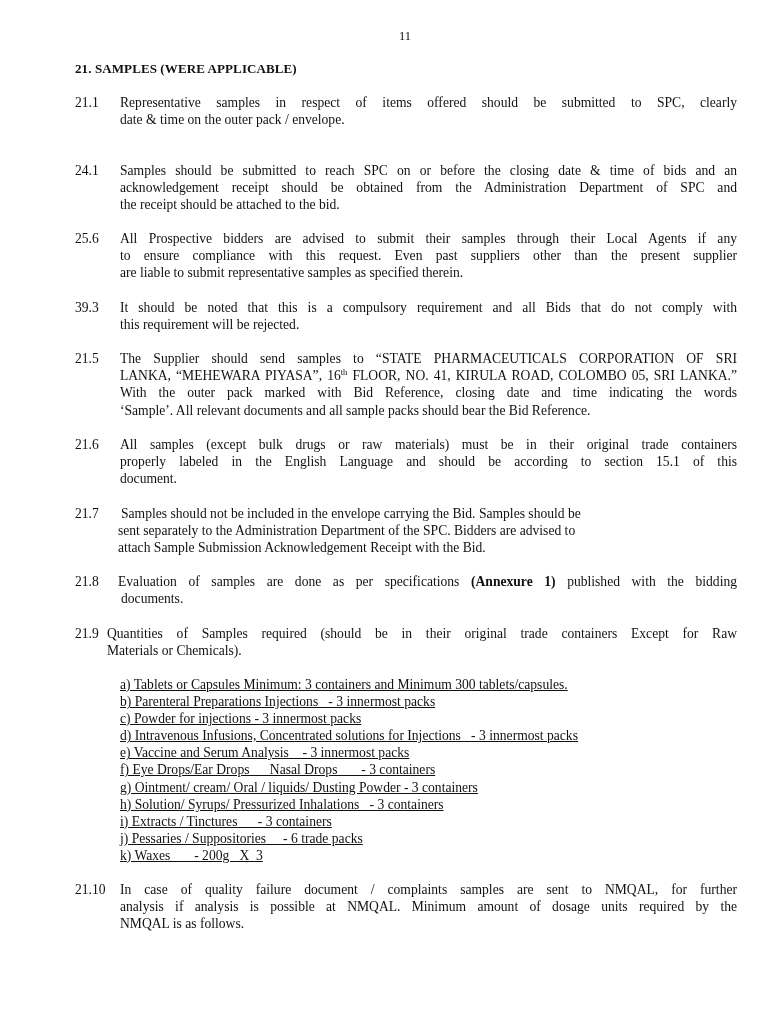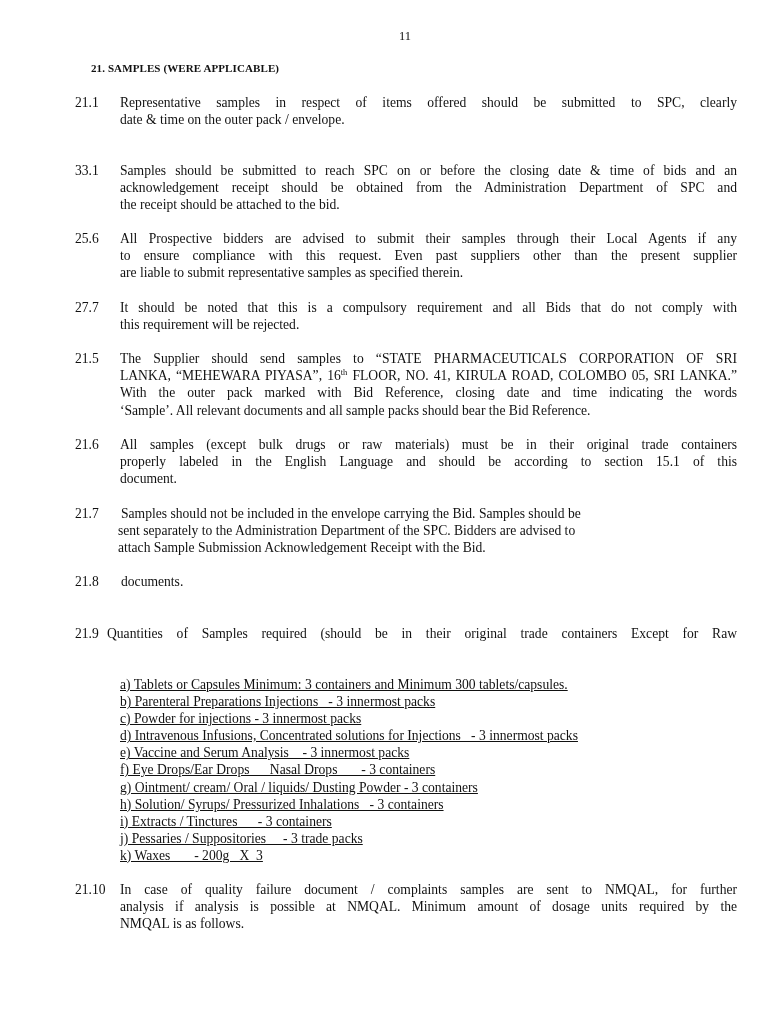--- a/index.html
+++ b/index.html
@@ -6,22 +6,22 @@
   body {
     width: 768px; height: 1024px; position: relative; overflow: hidden;
     font-family: "Liberation Serif", "DejaVu Serif", serif;
     color: #111111; font-size: 13.6px; line-height: 17.2px;
   }
   .page-number {
     position: absolute; top: 28px; left: 0; width: 810px;
     text-align: center; font-size: 12.5px;
   }
   .heading {
-    position: absolute; top: 60px; left: 91px;
-    font-weight: bold; font-size: 11px; letter-spacing: 0.1px;
+    position: absolute; top: 60px; left: 75px;
+    font-weight: bold; font-size: 13px; letter-spacing: 0.1px;
   }
   .clause {
     position: absolute; left: 75px; width: 662px;
   }
   .clause .num {
     position: absolute; left: 0; top: 0; width: 45px;
   }
   .clause .body {
     margin-left: 45px; text-align: justify;
   }
@@ -49,39 +49,39 @@
 
   <div class="clause" style="top:94px;">
     <span class="num">21.1</span>
     <div class="body">
       <span class="line">Representative samples in respect of items offered should be submitted to SPC, clearly</span>
       <span class="line last">date &amp; time on the outer pack / envelope.</span>
     </div>
   </div>
 
   <div class="clause" style="top:162px;">
-    <span class="num">33.1</span>
+    <span class="num">24.1</span>
     <div class="body">
       <span class="line">Samples should be submitted to reach SPC on or before the closing date &amp; time of bids and an</span>
       <span class="line">acknowledgement receipt should be obtained from the Administration Department of SPC and</span>
       <span class="line last">the receipt should be attached to the bid.</span>
     </div>
   </div>
 
   <div class="clause" style="top:230px;">
     <span class="num">25.6</span>
     <div class="body">
       <span class="line">All Prospective bidders are advised to submit their samples through their Local Agents if any</span>
       <span class="line">to ensure compliance with this request. Even past suppliers other than the present supplier</span>
       <span class="line last">are liable to submit representative samples as specified therein.</span>
     </div>
   </div>
 
   <div class="clause" style="top:299px;">
-    <span class="num">27.7</span>
+    <span class="num">39.3</span>
     <div class="body">
       <span class="line">It should be noted that this is a compulsory requirement and all Bids that do not comply with</span>
       <span class="line last">this requirement will be rejected.</span>
     </div>
   </div>
 
   <div class="clause" style="top:350px;">
     <span class="num">21.5</span>
     <div class="body">
       <span class="line">The Supplier should send samples to “STATE PHARMACEUTICALS CORPORATION OF SRI</span>
@@ -105,42 +105,44 @@
     <div class="body left" style="width:560px;">
       <span class="line last" style="padding-left:3px;">Samples should not be included in the envelope carrying the Bid. Samples should be</span>
       <span class="line last">sent separately to the Administration Department of the SPC. Bidders are advised to</span>
       <span class="line last">attach Sample Submission Acknowledgement Receipt with the Bid.</span>
     </div>
   </div>
 
   <div class="clause hang" style="top:573px;">
     <span class="num">21.8</span>
     <div class="body">
+      <span class="line"><span>Evaluation of samples are done as per specifications </span><span class="bold">(Annexure 1)</span><span> published with the bidding</span></span>
       <span class="line last" style="padding-left:3px;">documents.</span>
     </div>
   </div>
 
   <div class="clause hang2" style="top:625px;">
     <span class="num">21.9</span>
     <div class="body">
       <span class="line">Quantities of Samples required (should be in their original trade containers Except for Raw</span>
+      <span class="line last">Materials or Chemicals).</span>
     </div>
   </div>
 
   <div class="list">
     <span class="item">a) Tablets or Capsules Minimum: 3 containers and Minimum 300 tablets/capsules.</span>
     <span class="item">b) Parenteral Preparations Injections   - 3 innermost packs</span>
     <span class="item">c) Powder for injections - 3 innermost packs</span>
     <span class="item">d) Intravenous Infusions, Concentrated solutions for Injections   - 3 innermost packs</span>
     <span class="item">e) Vaccine and Serum Analysis    - 3 innermost packs</span>
     <span class="item">f) Eye Drops/Ear Drops      Nasal Drops       - 3 containers</span>
     <span class="item">g) Ointment/ cream/ Oral / liquids/ Dusting Powder - 3 containers</span>
     <span class="item">h) Solution/ Syrups/ Pressurized Inhalations   - 3 containers</span>
     <span class="item">i) Extracts / Tinctures      - 3 containers</span>
-    <span class="item">j) Pessaries / Suppositories     - 3 trade packs</span>
+    <span class="item">j) Pessaries / Suppositories     - 6 trade packs</span>
     <span class="item">k) Waxes       - 200g   X  3</span>
   </div>
 
   <div class="clause" style="top:881px;">
     <span class="num">21.10</span>
     <div class="body">
       <span class="line">In case of quality failure document / complaints samples are sent to NMQAL, for further</span>
       <span class="line">analysis if analysis is possible at NMQAL. Minimum amount of dosage units required by  the</span>
       <span class="line last">NMQAL is as follows.</span>
     </div>

